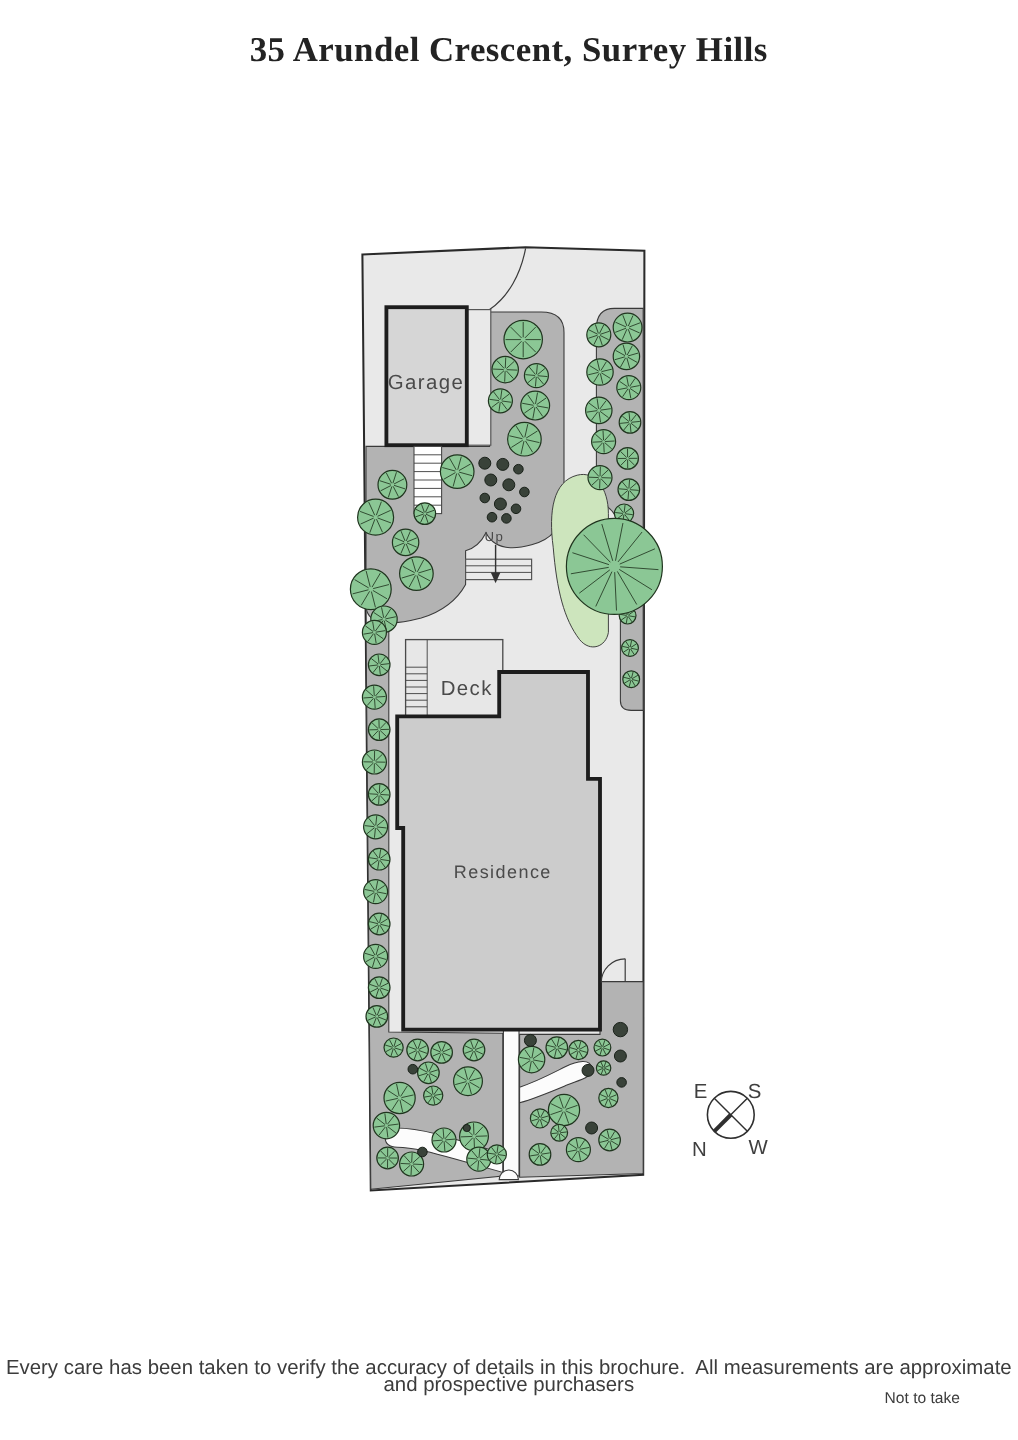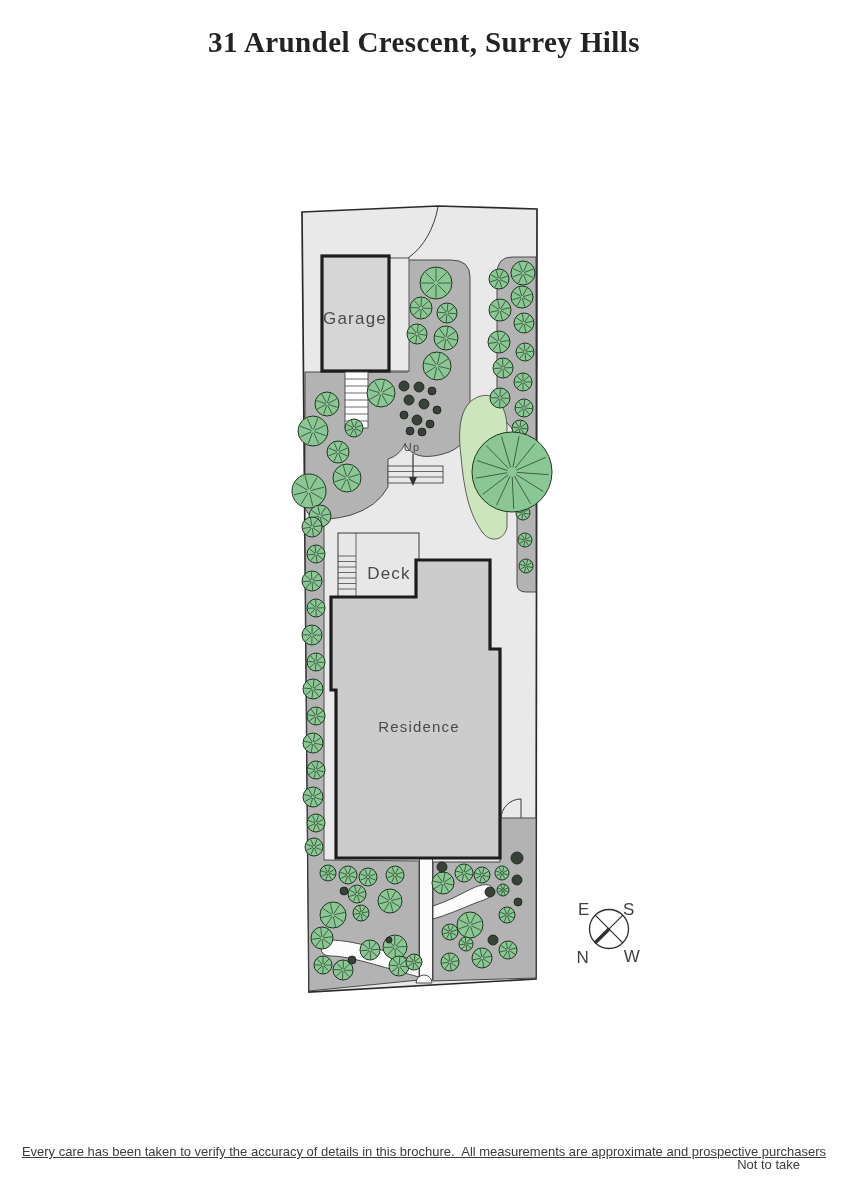--- a/index.html
+++ b/index.html
@@ -27,29 +27,29 @@
   .bush{fill:var(--bush);stroke:#161d16;stroke-width:0.8;}
   .arrow-line{stroke:#333;stroke-width:1.2;}
   .arrow-head{fill:#333;}
   .plan-label{fill:#4a4a4a;letter-spacing:1.2px;}
   .compass-shape{fill:#ffffff;stroke:#2f2f2f;stroke-width:1.3;}
   .compass-line{stroke:#2f2f2f;stroke-width:1.2;}
   .compass-thick{stroke:#2f2f2f;stroke-width:3.4;}
   .compass-label{fill:#3f3f3f;font-size:17px;letter-spacing:0.5px;}
 
   .footer{position:absolute;left:0;top:1133px;width:100%;text-align:center;color:#3c3c3c;}
-  .footer p{margin:12px;font-size:13px;line-height:13.5px;white-space:pre-wrap;text-decoration:underline;}
+  .footer p{margin:0;font-size:17px;line-height:13.5px;white-space:pre-wrap;}
   .scale-note{position:absolute;right:48px;top:1157px;font-size:13px;color:#3c3c3c;}
 </style>
 </head>
 <body>
 
 <div class="page">
 
-  <h1 class="page-title">31 Arundel Crescent, Surrey Hills</h1>
+  <h1 class="page-title">35 Arundel Crescent, Surrey Hills</h1>
 
   <svg class="plan" width="848" height="1200" viewBox="0 0 848 1200">
 
     <polygon class="site-boundary" points="302,212 438,206 537,209 536,979 309,992"></polygon>
 
     <g>
       <path class="bed" d="M305,372 L408,372 L408,260 L451,260 Q470,260 470,277 L470,418 Q470,447 443,454 Q414,462 405,444 Q399,456 388,459 L388,487 Q377,507 351,515 Q305,527 305,504 Z"></path>
       <path class="bed" d="M305,524 Q314,512 324,519 L324,860 L419,861 L419,980 L309,991 Z"></path>
       <path class="bed" d="M536,257 L512,257 Q497,257 497,274 L497,399 Q497,414 507,423 Q517,431 517,449 L517,584 Q517,592 526,592 L536,592 Z"></path>
       <path class="bed" d="M433,862 L500,862 L500,818 L536,818 L536,978 L433,981 Z"></path>

